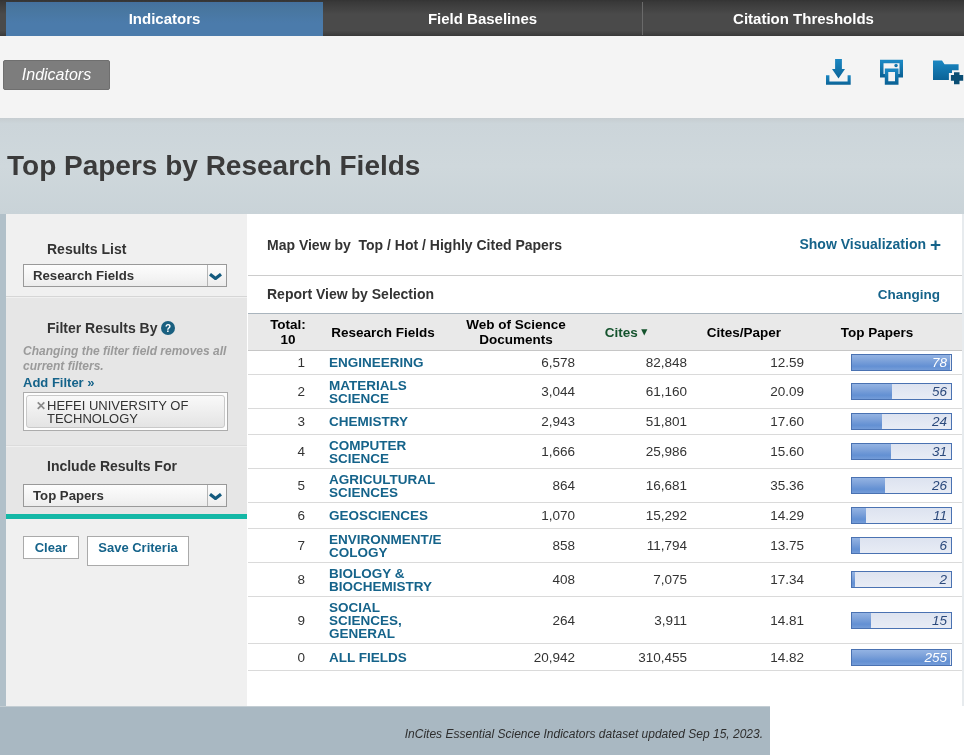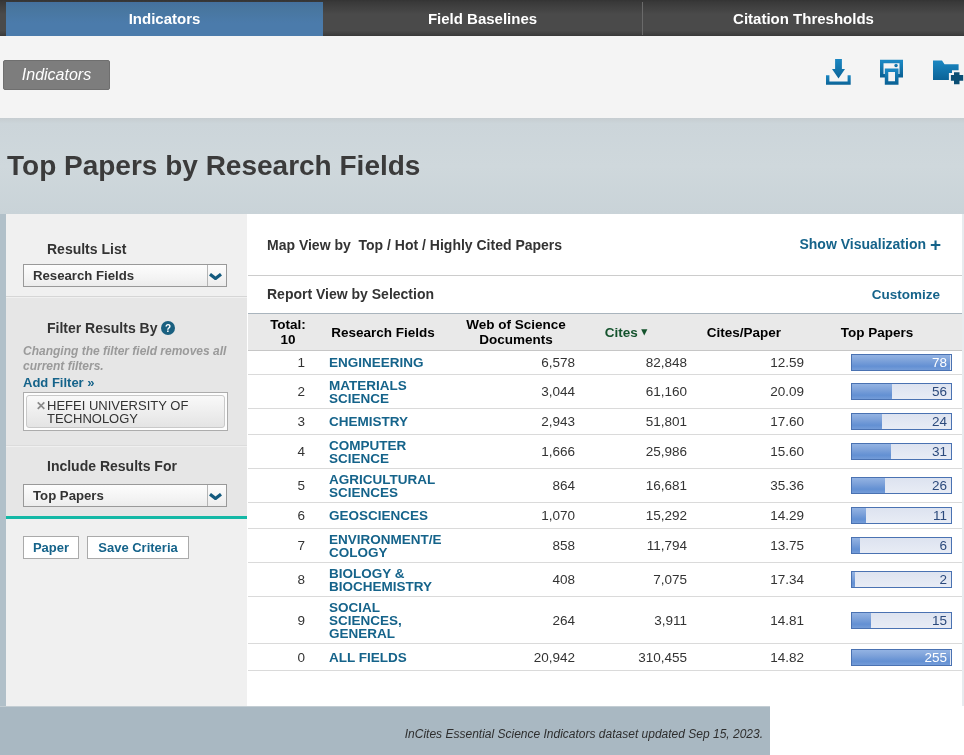--- a/index.html
+++ b/index.html
@@ -21,21 +21,21 @@
 #headband { position:absolute; left:0; top:118px; width:964px; height:96px; background:linear-gradient(#c6cdd1 0%,#ccd5da 6%,#cfd8dc 50%,#c9d3d8 100%); }
 #headband h1 { position:absolute; left:7px; top:34px; font-size:28px; line-height:28px; font-weight:bold; color:#3b3b3b; letter-spacing:0px; }
 
 
 #leftstrip { position:absolute; left:0; top:214px; width:6px; height:492px; background:#b1c0c9; }
 #rightstrip { position:absolute; left:962px; top:214px; width:2px; height:492px; background:#e7ebee; }
 #sidebar { position:absolute; left:6px; top:214px; width:241px; height:492px; background:#f0f0f0; }
 .sec { position:absolute; left:0; width:241px; }
 #secA { top:0; height:83px; background:#f0f0f0; border-bottom:1px solid #d6d6d6; }
 #secB { top:84px; height:148px; background:#e6e6e6; border-bottom:1px solid #dcdcdc; }
-#secC { top:233px; height:72px; background:#e6e6e6; border-bottom:3px solid #14b8a6; }
+#secC { top:233px; height:72px; background:#e6e6e6; border-bottom:5px solid #14b8a6; }
 #secD { top:306px; height:186px; background:#f0f0f0; }
 .sbh { font-size:14px; font-weight:bold; color:#333;margin-left:24px; }
 .dd { position:absolute; left:17px; width:204px; height:23px; border:1px solid #999; background:linear-gradient(#fdfdfd,#f2f2f2 70%,#ececec); }
 .dd .ddtxt { position:absolute; left:9px; top:0; height:21px; line-height:21px; font-size:13.2px; font-weight:bold; color:#333; }
 .dd .ddbtn { position:absolute; right:0; top:0; width:19px; height:21px; border-left:1px solid #b5b5b5; }
 .dd svg { position:absolute; right:4px; top:8px; }
 
 
 #panel { position:absolute; left:248px; top:214px; width:714px; height:492px; background:#fff; }
 .blue { color:#15638a; }
@@ -48,21 +48,21 @@
 
 
 #tbl { position:absolute; left:0; top:99px; width:714px; border-collapse:collapse; table-layout:fixed; }
 #tbl th { background:#e9e9e9; font-size:13.5px; font-weight:bold; color:#000000; text-align:center; vertical-align:middle; line-height:15px; }
 #tbl thead tr { height:37px; border-top:1px solid #a9b4bd; border-bottom:1px solid #c6c6c6; }
 #tbl td { font-size:13.5px; color:#333; vertical-align:middle; line-height:13px; }
 #tbl tbody tr { border-bottom:1px solid #dadada; }
 #tbl .c1 { text-align:right; padding-right:6px; }
 #tbl .c2 { text-align:left; padding-left:18px; font-weight:bold; color:#15638a; line-height:13px; }
 #tbl .c3, #tbl .c4, #tbl .c5 { text-align:right; padding-right:4px; }
-.bar { position:relative; width:101px; height:17px; border:1px solid #4a72b2; background:linear-gradient(#dde3f0,#e8ecf5); margin-left:43px; }
+.bar { position:relative; width:101px; height:17px; border:1px solid #4a72b2; background:linear-gradient(#dde3f0,#e8ecf5); margin-left:43px;font-style:italic; }
 .fill { position:absolute; left:0; top:0; height:15px; background:linear-gradient(#93b3e3 0%,#7fa3da 35%,#6390d3 75%,#749cd8 100%); }
 .bar .num { position:absolute; right:4px; top:1px; font-size:13.5px; color:#2c4a7c; line-height:13px; }
 .bar .numw { color:#fff; }
 
 
 #footer { position:absolute; left:0; top:706px; width:770px; height:49px; background:#a9b8c2; border-top:1px solid #c3cdd3; }
 #footer .l1 { position:absolute; right:7px; top:20px; font-size:12px; font-style:italic; color:#2e2e2e; }
 #footer .l2 { position:absolute; right:7px; top:33px; font-size:12px; font-style:italic; color:#2e2e2e;margin-top:48px; }
 #footer .l2 a { color:#1579a5; text-decoration:none; }
 </style>
@@ -142,31 +142,31 @@
       <div class="sbh" style="position:absolute; left:17px; top:11px;">Include Results For</div>
       <div class="dd" style="top:37px;">
         <span class="ddtxt">Top Papers</span>
         <span class="ddbtn"></span>
         <svg width="13" height="7" viewBox="0 0 13 7">
             <path d="M1 1.2 L6.5 5.5 L12 1.2" fill="none" stroke="#135a7e" stroke-width="3.2"></path>
           </svg>
       </div>
     </div>
     <div class="sec" id="secD">
-      <div style="position:absolute; left:17px; top:16px; width:56px; height:23px; border:1px solid #aaa; background:#fff; text-align:center; line-height:21px; font-size:13px; font-weight:bold;" class="blue">Paper</div>
-      <div style="position:absolute; left:81px; top:16px; width:102px; height:23px; border:1px solid #aaa; background:#fff; text-align:center; line-height:21px; font-size:13px; font-weight:bold;" class="blue">Save Criteria</div>
+      <div style="position:absolute; left:17px; top:16px; width:56px; height:23px; border:1px solid #aaa; background:#fff; text-align:center; line-height:21px; font-size:13px; font-weight:bold;" class="blue">Clear</div>
+      <div style="position:absolute; left:81px; top:16px; width:102px; height:30px; border:1px solid #aaa; background:#fff; text-align:center; line-height:21px; font-size:13px; font-weight:bold;" class="blue">Save Criteria</div>
     </div>
   </div>
 
   <div id="panel">
     <div id="mapline">Map View by&nbsp; Top / Hot / Highly Cited Papers</div>
     <div id="showviz">Show Visualization <span class="plus">+</span></div>
     <div id="sep1"></div>
     <div id="reportline">Report View by Selection</div>
-    <div id="customize">Customize</div>
+    <div id="customize">Changing</div>
     <table id="tbl">
       <colgroup>
         <col style="width:63px">
           <col style="width:132px">
           <col style="width:136px">
           <col style="width:112px">
           <col style="width:117px">
           <col style="width:154px">
       </colgroup>
       <thead>

